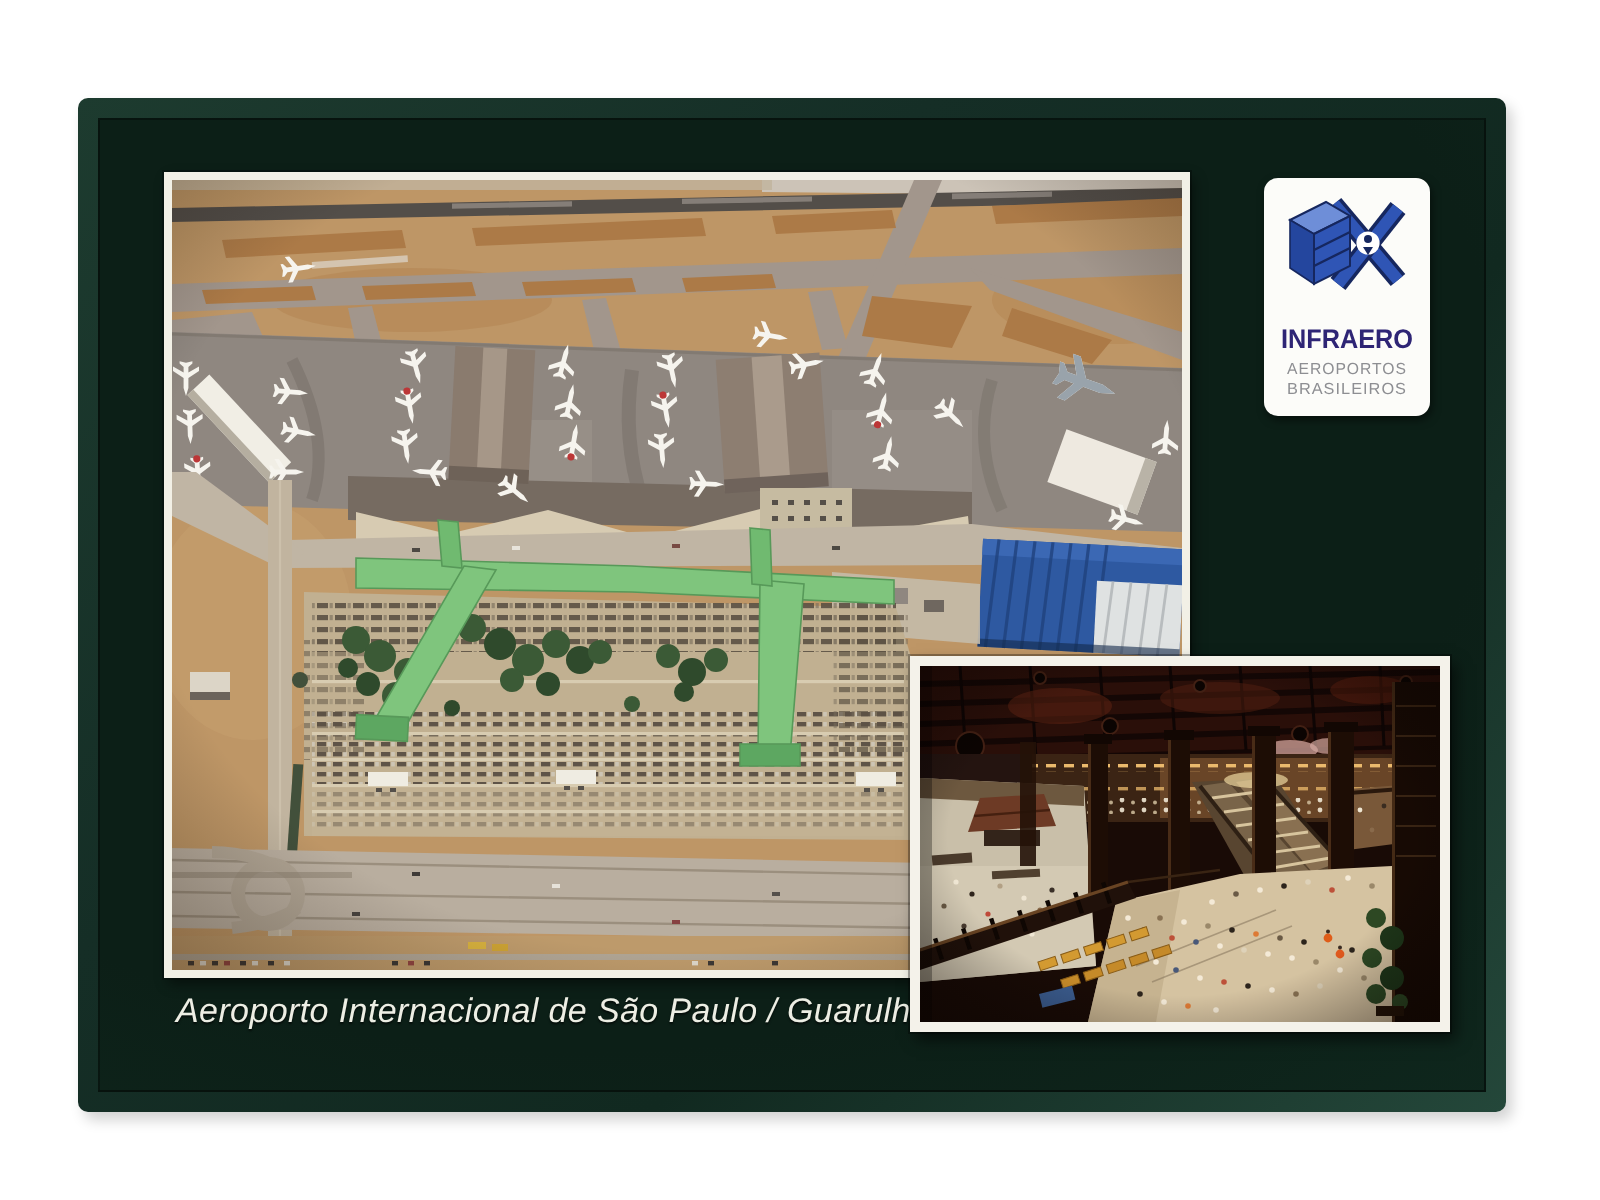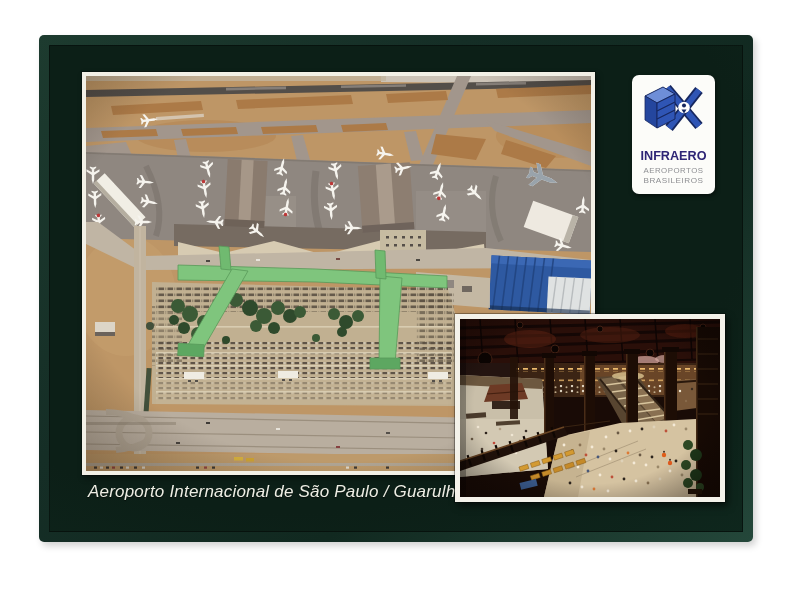--- a/index.html
+++ b/index.html
@@ -1,18 +1,18 @@
 <!DOCTYPE html>
 <html><head>
 <meta charset="utf-8">
 <style>
   html,body{margin:0;padding:0;background:#ffffff;}
   .page{position:relative;width:800px;height:600px;background:#ffffff;overflow:hidden;
         font-family:"Liberation Sans",sans-serif;}
-  .card{position:absolute;left:39px;top:35px;width:714px;height:507px;border-radius:5px;
+  .card{position:absolute;left:39px;top:49px;width:714px;height:507px;border-radius:5px;
         background:linear-gradient(135deg,#1d3b2f,#152e26 35%,#112920 65%,#24473a);
         box-shadow:3px 4px 7px rgba(0,0,0,.18);}
   .card-inner{position:absolute;left:10px;top:10px;right:10px;bottom:10px;
         background:radial-gradient(120% 120% at 35% 30%, #0c1f17 55%, #0f281e 85%, #123024);
         border:1px solid rgba(0,0,0,.4);}
   .main-photo{position:absolute;left:43px;top:37px;width:505px;height:395px;margin:0;
         padding:4px;background:#f2f0e6;
         box-shadow:0 0 0 1px rgba(0,0,0,.28), 2px 3px 6px rgba(0,0,0,.45);}
   .main-photo svg{display:block;filter:saturate(.95) blur(.3px);}
   .inset-photo{position:absolute;left:416px;top:279px;width:260px;height:178px;margin:0;

